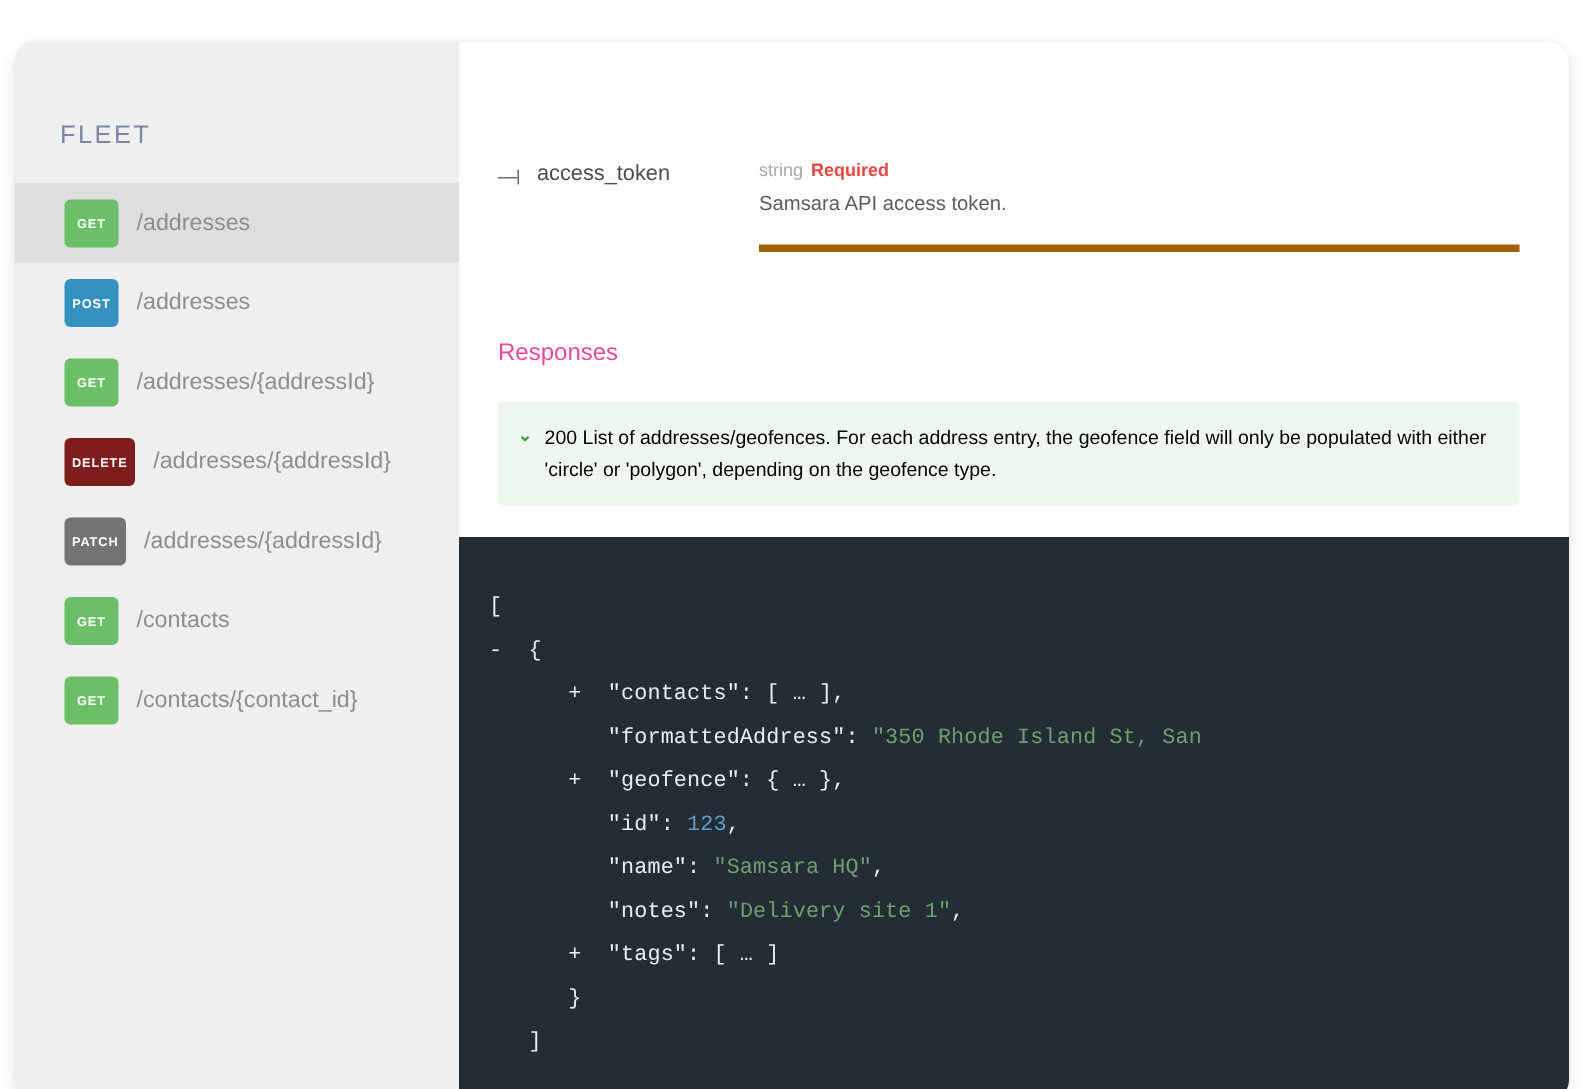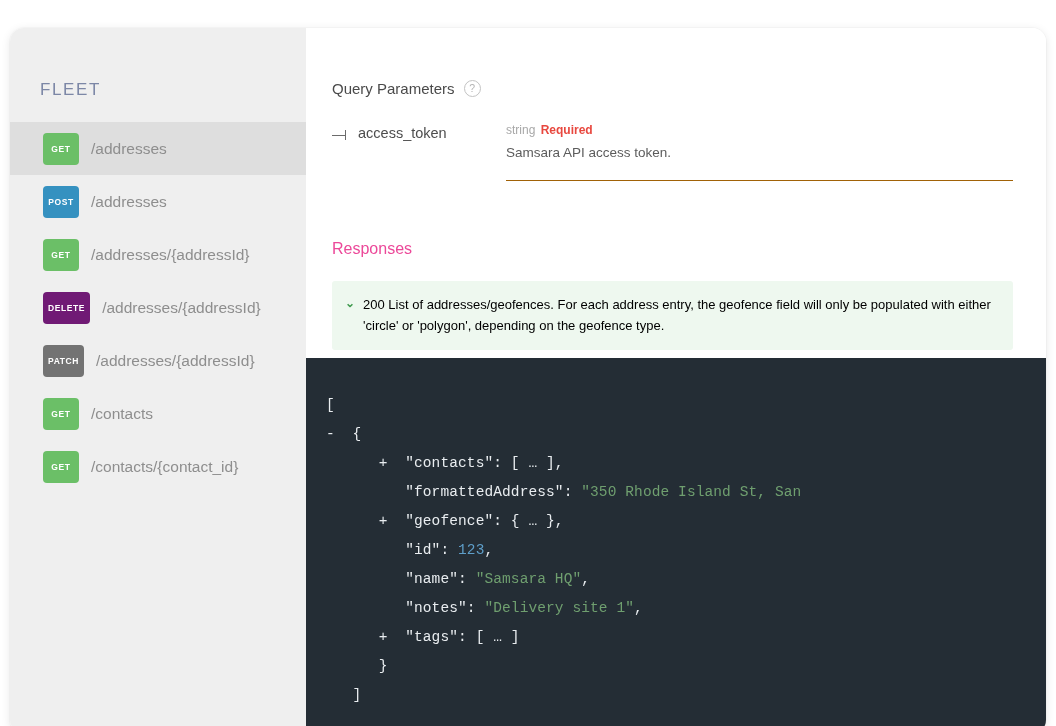--- a/index.html
+++ b/index.html
@@ -72,21 +72,21 @@
     letter-spacing: 0.6px;
     display: flex;
     align-items: center;
     justify-content: center;
     padding: 0 5px;
     text-transform: uppercase;
     font-family: "Liberation Sans", sans-serif;
   }
   .m-get    { background: #6bbf67; }
   .m-post   { background: #3591c0; }
-  .m-delete { background: #701a75; }
+  .m-delete { background: #7f1d1d; }
   .m-patch  { background: #737373; }
 
   .endpoint-path {
     margin-left: 12px;
     font-size: 15.5px;
     color: #8e8e8e;
     white-space: nowrap;
     font-weight: 400;
   }
 
@@ -163,21 +163,21 @@
     right: 2px; top: 0;
     width: 1.4px; height: 10px;
     background: #6b6b6b;
   }
   #param-name {
     font-size: 14.5px;
     color: #4d4d4d;
   }
   #param-detail-col {
     flex: 1 1 auto;
-    border-bottom: 1px solid #a16207;
+    border-bottom: 5px solid #a16207;
     padding-bottom: 20px;
   }
   #param-meta {
     font-size: 12px;
     margin-bottom: 8px;
   }
   .meta-type { color: #a8a8a8; }
   .meta-required { color: #e8483f; font-weight: bold; margin-left: 2px; }
   #param-desc {
     font-size: 13.5px;
@@ -276,24 +276,20 @@
           <span class="method-badge m-get">GET</span>
           <span class="endpoint-path">/contacts/{contact_id}</span>
         </li>
       </ul>
   </aside>
 
   <main id="main">
 
     <div id="upper-pane">
 
-      <div id="query-params-header">
-        <span class="section-heading">Query Parameters</span>
-        <span class="help-icon">?</span>
-      </div>
 
       <div id="param-row">
         <div id="param-name-col">
           <span class="param-type-icon"></span>
           <span id="param-name">access_token</span>
         </div>
         <div id="param-detail-col">
           <div id="param-meta">
             <span class="meta-type">string</span>
             <span class="meta-required">Required</span>

